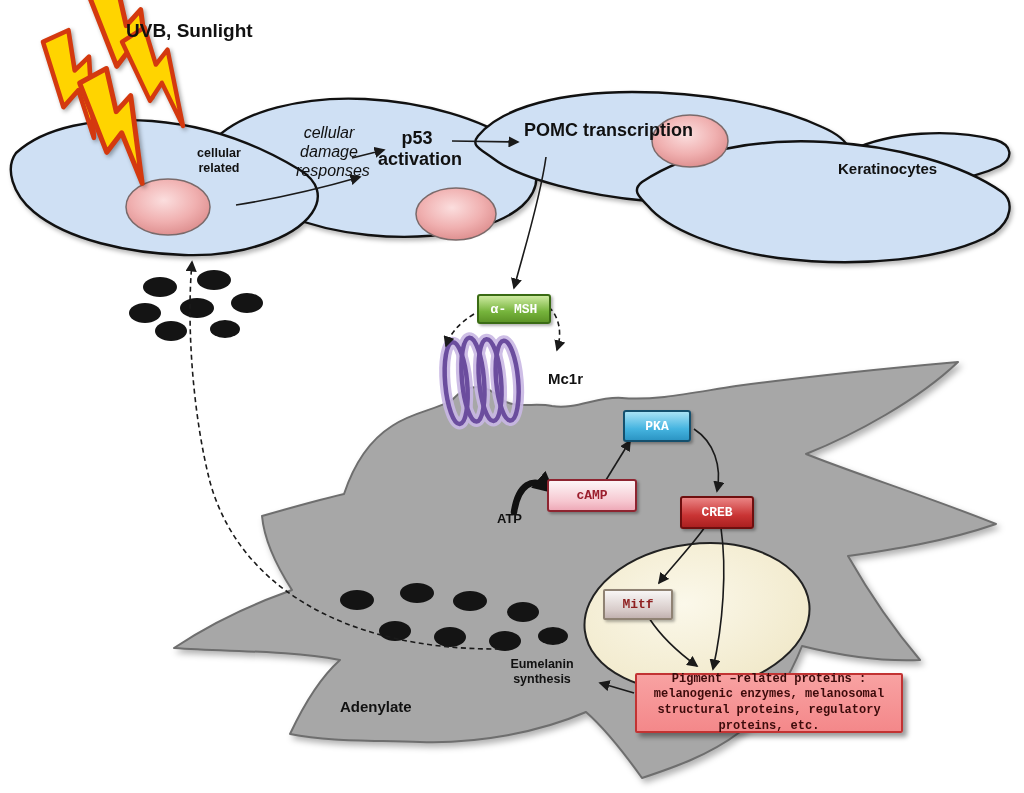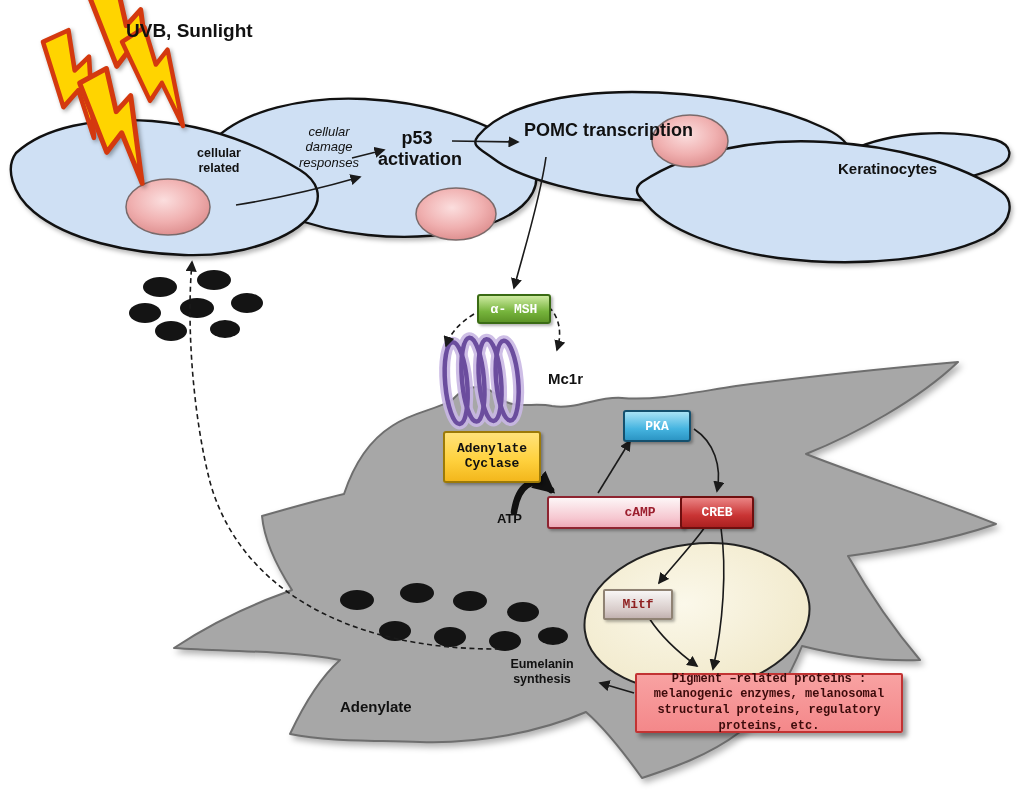--- a/index.html
+++ b/index.html
@@ -28,44 +28,44 @@
     left:443px;top:431px;width:94px;height:48px;
     background:linear-gradient(#ffe27a,#ffd23f 55%,#f3b71c);
     border:2px solid #9c7a08;color:#111;font-size:13px;line-height:1.15;
   }
   .box-pka{
     left:623px;top:410px;width:64px;height:28px;
     background:linear-gradient(#a8e2f5,#45b4e0 60%,#2c95c4);
     border:2px solid #14506e;color:#ffffff;font-size:13px;
   }
   .box-camp{
-    left:547px;top:496px;width:86px;height:29px;
+    left:547px;top:479px;width:86px;height:29px;
     background:linear-gradient(#fdf6f7,#f6c7d0 70%,#eeaab8);
-    border:2px solid #8e2430;color:#9c1f2e;font-size:13px;padding-left:48px;
+    border:2px solid #8e2430;color:#9c1f2e;font-size:13px;
   }
   .box-creb{
     left:680px;top:496px;width:70px;height:29px;
     background:linear-gradient(#ea8484,#c93434 60%,#ab2020);
     border:2px solid #6e0f0f;color:#ffffff;font-size:13px;
   }
   .box-mitf{
     left:603px;top:589px;width:66px;height:27px;
     background:linear-gradient(#f8f6f5,#d8ccca 70%,#c2b2b0);
     border:2px solid #8f8273;color:#8e1f1f;font-size:13px;border-radius:2px;
   }
   .box-pigment{
     left:635px;top:673px;width:268px;height:60px;
     background:linear-gradient(#f8a2a2,#f4888a);
     border:2px solid #c23333;color:#3d0b0b;font-size:12px;line-height:1.3;
     border-radius:2px;box-shadow:4px 4px 5px rgba(0,0,0,0.40);padding:2px 4px;
     box-sizing:border-box;
   }
   .lbl-uvb{left:126px;top:20px;font-size:19px;}
   .lbl-cellular-damage{left:178px;top:146px;width:82px;font-size:12.5px;}
-  .lbl-damage-responses{left:296px;top:124px;width:66px;font-size:13px;}
+  .lbl-damage-responses{left:296px;top:124px;width:66px;font-size:16px;}
   .lbl-p53{left:378px;top:128px;width:78px;font-size:18px;}
   .lbl-pomc{left:524px;top:120px;font-size:18px;}
   .lbl-keratinocytes{left:838px;top:160px;font-size:15px;}
   .lbl-eumelanin-transfer{left:152px;top:342px;width:90px;font-size:12.5px;color:#4a4a4a;}
   .lbl-mc1r{left:548px;top:370px;font-size:15px;}
   .lbl-atp{left:497px;top:511px;font-size:13px;font-weight:bold;}
   .lbl-eumelanin-synthesis{left:502px;top:657px;width:80px;font-size:12.5px;}
   .lbl-melanocyte{left:340px;top:698px;font-size:15px;}
 </style>
 </head>
@@ -192,21 +192,20 @@
     <g fill="none" stroke="#1a1a1a" stroke-width="1.6" stroke-dasharray="5 3.5">
       <path marker-end="url(#arrow)" d="M 474,314 C 458,324 450,334 446,346"></path>
       <path marker-end="url(#arrow)" d="M 549,307 C 560,318 562,334 557,350"></path>
       <path marker-end="url(#arrow)" d="M 500,649 C 340,650 238,583 210,482 C 194,420 186,330 192,262"></path>
     </g>
 
     <path fill="none" stroke="#111" stroke-width="6.5" stroke-linecap="round" marker-end="url(#arrowT)" d="M 514,512 C 518,486 532,474 551,490"></path>
   </svg>
 
   <div class="box box-alpha-msh">α- MSH</div>
-  <div class="box box-adenylate">Adenylate Cyclase</div>
   <div class="box box-pka">PKA</div>
   <div class="box box-camp">cAMP</div>
   <div class="box box-creb">CREB</div>
   <div class="box box-mitf">Mitf</div>
   <div class="box box-pigment">Pigment –related proteins : melanogenic enzymes, melanosomal structural proteins, regulatory proteins, etc.</div>
 
   <div class="lbl lbl-uvb bold nowrap">UVB, Sunlight</div>
   <div class="lbl lbl-cellular-damage bold center">cellular related</div>
   <div class="lbl lbl-damage-responses italic center">cellular damage responses</div>
   <div class="lbl lbl-p53 bold center">p53 activation</div>

